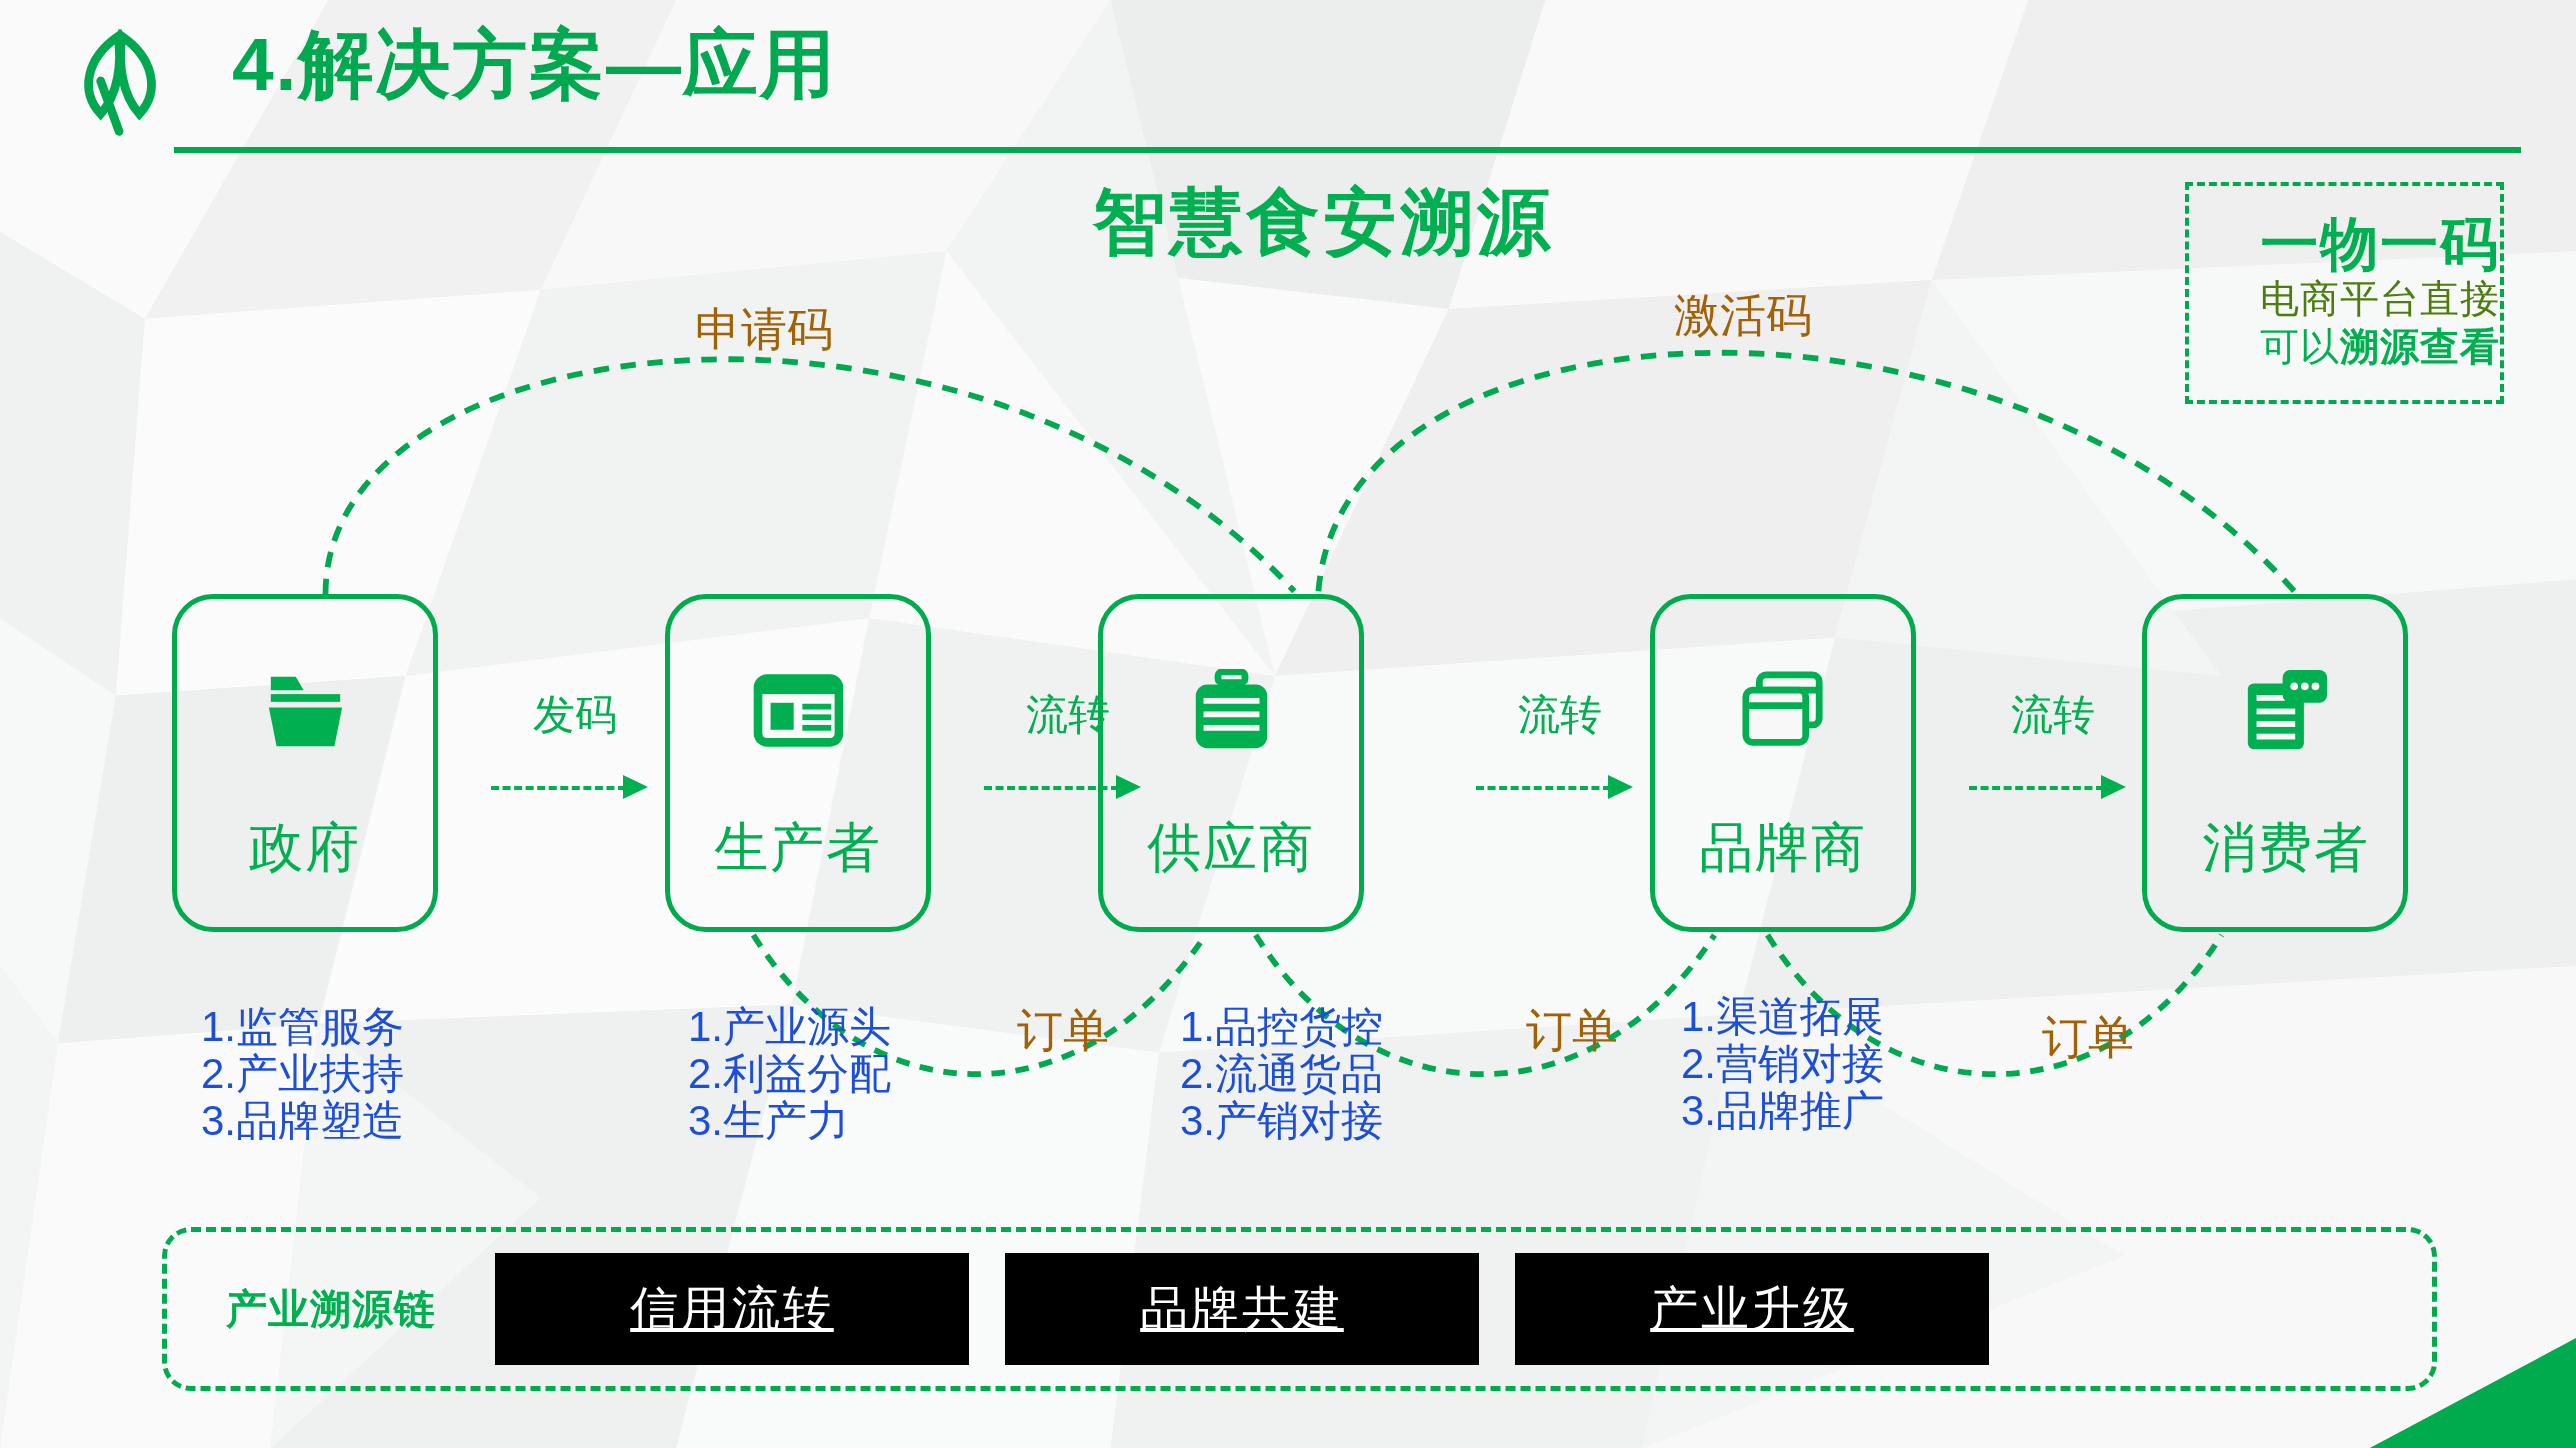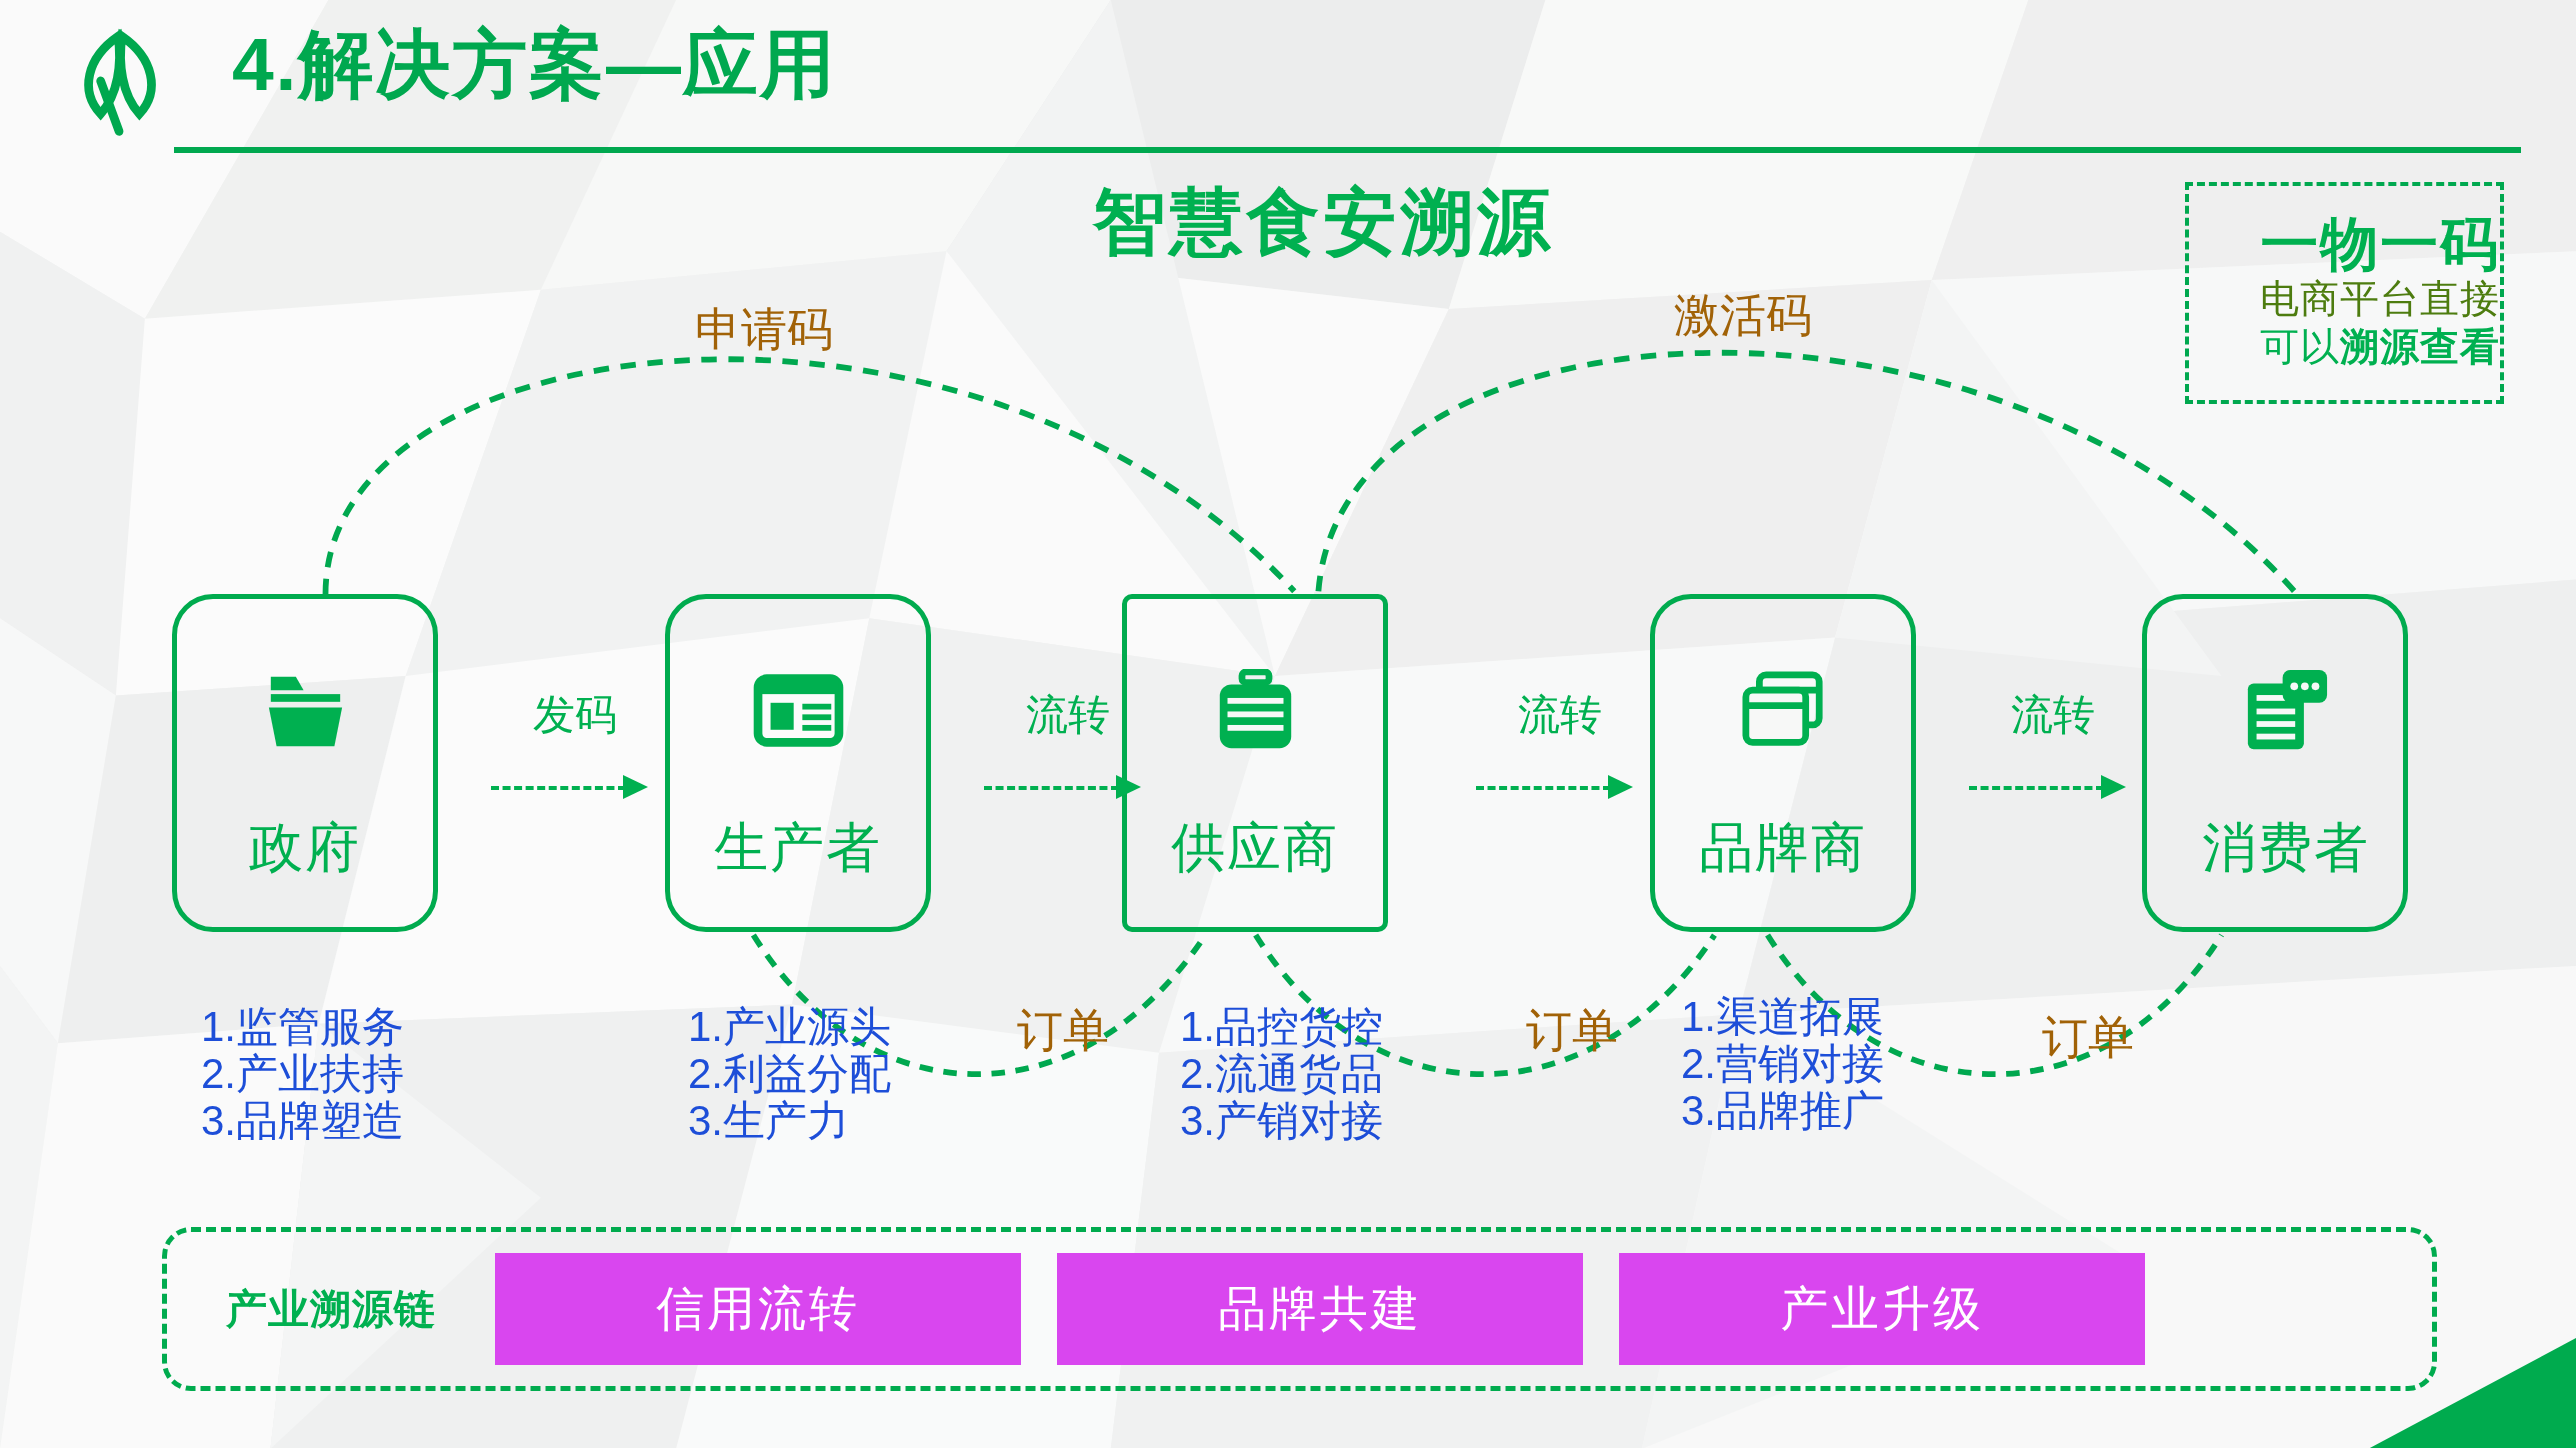--- a/index.html
+++ b/index.html
@@ -46,21 +46,21 @@
   .lbl-order-2{left:1526px;top:1000px;}
   .lbl-order-3{left:2042px;top:1007px;}
   
   .node{
     position:absolute;top:594px;width:266px;height:338px;
     border:5.8px solid #00ab4e;border-radius:41px;box-sizing:border-box;
     display:flex;flex-direction:column;align-items:center;z-index:6;
   }
   .node .ico{margin-top:70px;height:83px;display:flex;align-items:center;justify-content:center;}
   .node .nm{margin-top:60px;font-size:54px;color:#00b050;letter-spacing:1.9px;}
-  .n1{left:172px;} .n2{left:665px;} .n3{left:1122px;border-radius:10px;} .n4{left:1650px;} .n5{left:2142px;padding-left:22px;}
+  .n1{left:172px;} .n2{left:665px;} .n3{left:1098px;} .n4{left:1650px;} .n5{left:2142px;padding-left:22px;}
   
   .flow{position:absolute;top:694px;width:184px;z-index:6;text-align:center;}
   .flow .flbl{font-size:42px;color:#00b050;line-height:1;}
   .flow .arrowbox{position:relative;height:39px;margin-top:33px;}
   .flow .shaft{position:absolute;left:7.7px;top:17.4px;width:135px;height:0;
     border-top:4.8px dashed #00b050;}
   .flow .head{position:absolute;right:19.3px;top:5.8px;width:0;height:0;
     border-left:25px solid #00b050;border-top:12.6px solid transparent;border-bottom:12.6px solid transparent;}
   .f1{left:483px;} .f2{left:976px;} .f3{left:1468px;} .f4{left:1961px;}
   
@@ -72,23 +72,23 @@
   
   .chain{
     position:absolute;left:162px;top:1227px;width:2275px;height:164px;
     border:5.8px dashed #00ab4e;border-radius:29px;box-sizing:border-box;z-index:6;
     display:flex;align-items:center;
   }
   .chain-label{
     width:328px;text-align:center;font-size:41px;font-weight:bold;color:#00b050;letter-spacing:1px;
   }
   .chain-btn{
-    width:526px;height:112px;background:#d946ef;color:#ffffff;
+    width:474px;height:112px;background:#000000;color:#ffffff;
     display:flex;align-items:center;justify-content:center;
-    font-size:48px;letter-spacing:2.9px;margin-right:36px;
+    font-size:48px;letter-spacing:2.9px;margin-right:36px;text-decoration:underline;
   }
   .chain-btn:last-child{margin-right:0;}
   
   .corner-tri{
     position:absolute;right:0;bottom:0;width:0;height:0;
     border-right:208px solid #00ab4e;border-top:111px solid transparent;z-index:3;
   }
 </style>
 </head>
 <body>

